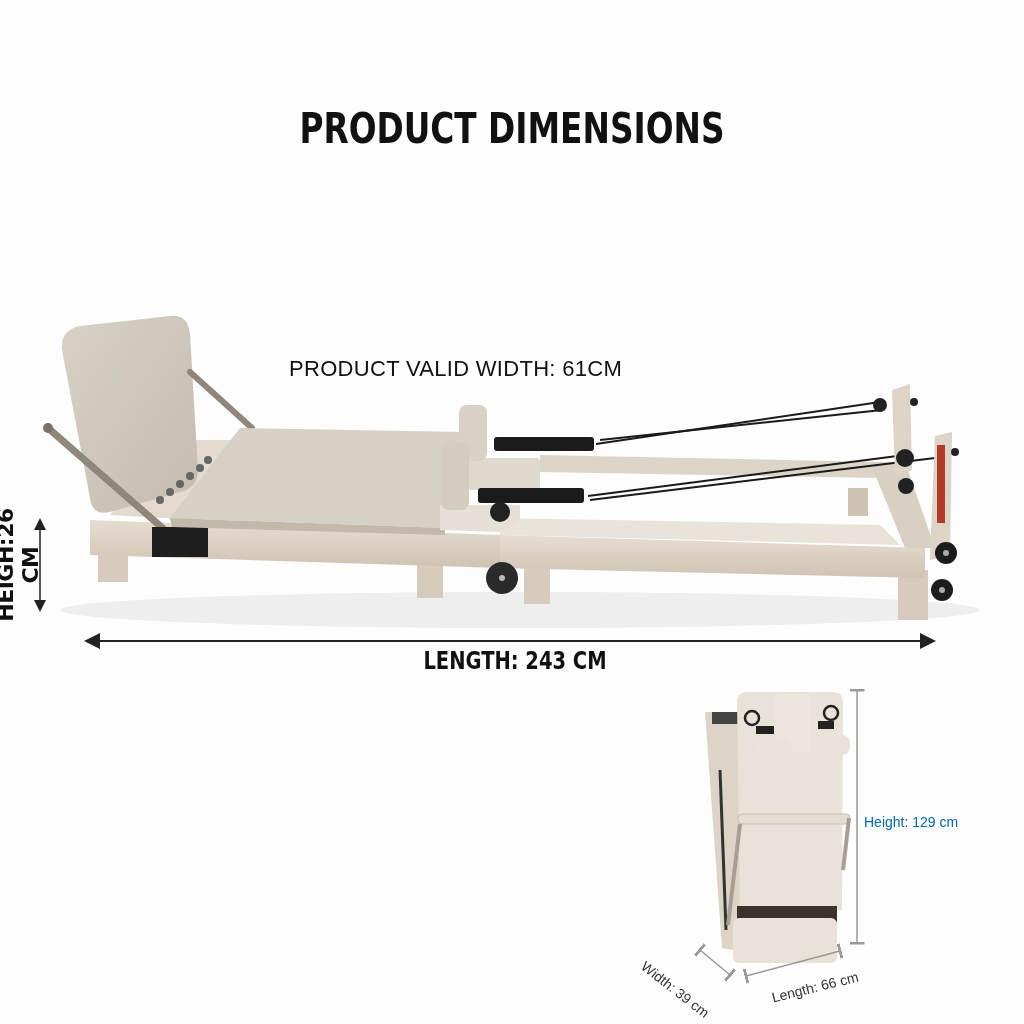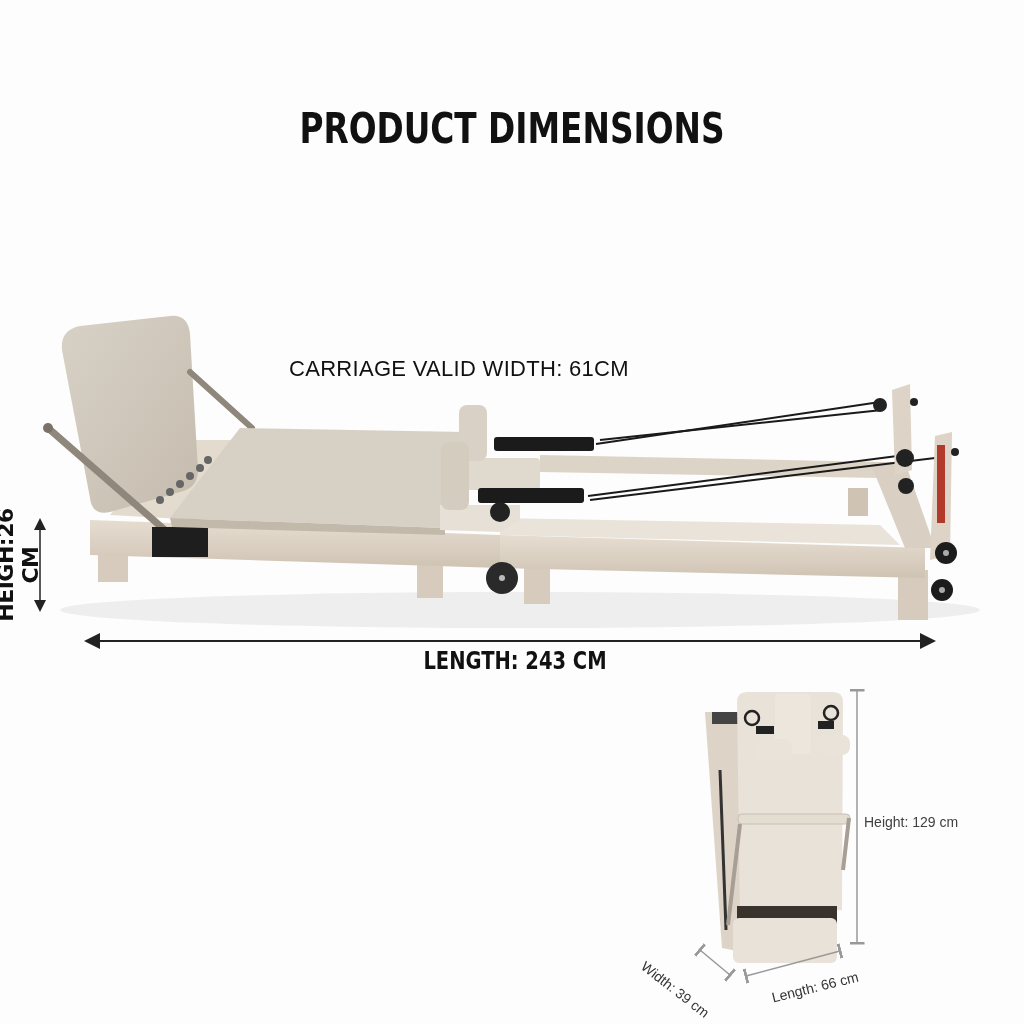--- a/index.html
+++ b/index.html
@@ -35,21 +35,21 @@
     }
     .length-label {
       position: absolute; left: 390px; top: 646px;
       width: 250px; text-align: center;
       font-family: "DejaVu Sans", sans-serif;
       font-weight: bold; font-size: 25px; color: #111;
       transform: scaleX(0.78);
     }
     .folded-height-label {
       position: absolute; left: 864px; top: 814px;
-      font-size: 14px; color: #404040;
+      font-size: 14px; color: #0369a1;
     }
     .folded-width-label {
       position: absolute; left: 648px; top: 958px;
       font-size: 14px; color: #333;
       transform: rotate(38deg); transform-origin: left top;
     }
     .folded-length-label {
       position: absolute; left: 770px; top: 990px;
       font-size: 14px; color: #333;
       transform: rotate(-14deg); transform-origin: left top;
@@ -189,19 +189,19 @@
 
     <rect x="737" y="906" width="100" height="18" fill="#3a332d"></rect>
     <rect x="733" y="918" width="104" height="45" rx="6" fill="#e9e2d8"></rect>
   </g>
 
   <line x1="857" y1="690" x2="857" y2="943" stroke="#999" stroke-width="1.5" marker-start="url(#tickGrey)" marker-end="url(#tickGrey)"></line>
   <line x1="700" y1="950" x2="730" y2="975" stroke="#999" stroke-width="1.5" marker-start="url(#tickGrey)" marker-end="url(#tickGrey)"></line>
   <line x1="746" y1="976" x2="840" y2="951" stroke="#999" stroke-width="1.5" marker-start="url(#tickGrey)" marker-end="url(#tickGrey)"></line>
 </svg>
 
-<div class="carriage-label">CARRIAGE VALID WIDTH: 61CM</div>
+<div class="carriage-label">PRODUCT VALID WIDTH: 61CM</div>
 <div class="height-label">HEIGH:26 CM</div>
 <div class="length-label">LENGTH: 243 CM</div>
 
 <div class="folded-height-label">Height: 129 cm</div>
 <div class="folded-width-label">Width: 39 cm</div>
 <div class="folded-length-label">Length: 66 cm</div>
 
 </body></html>

